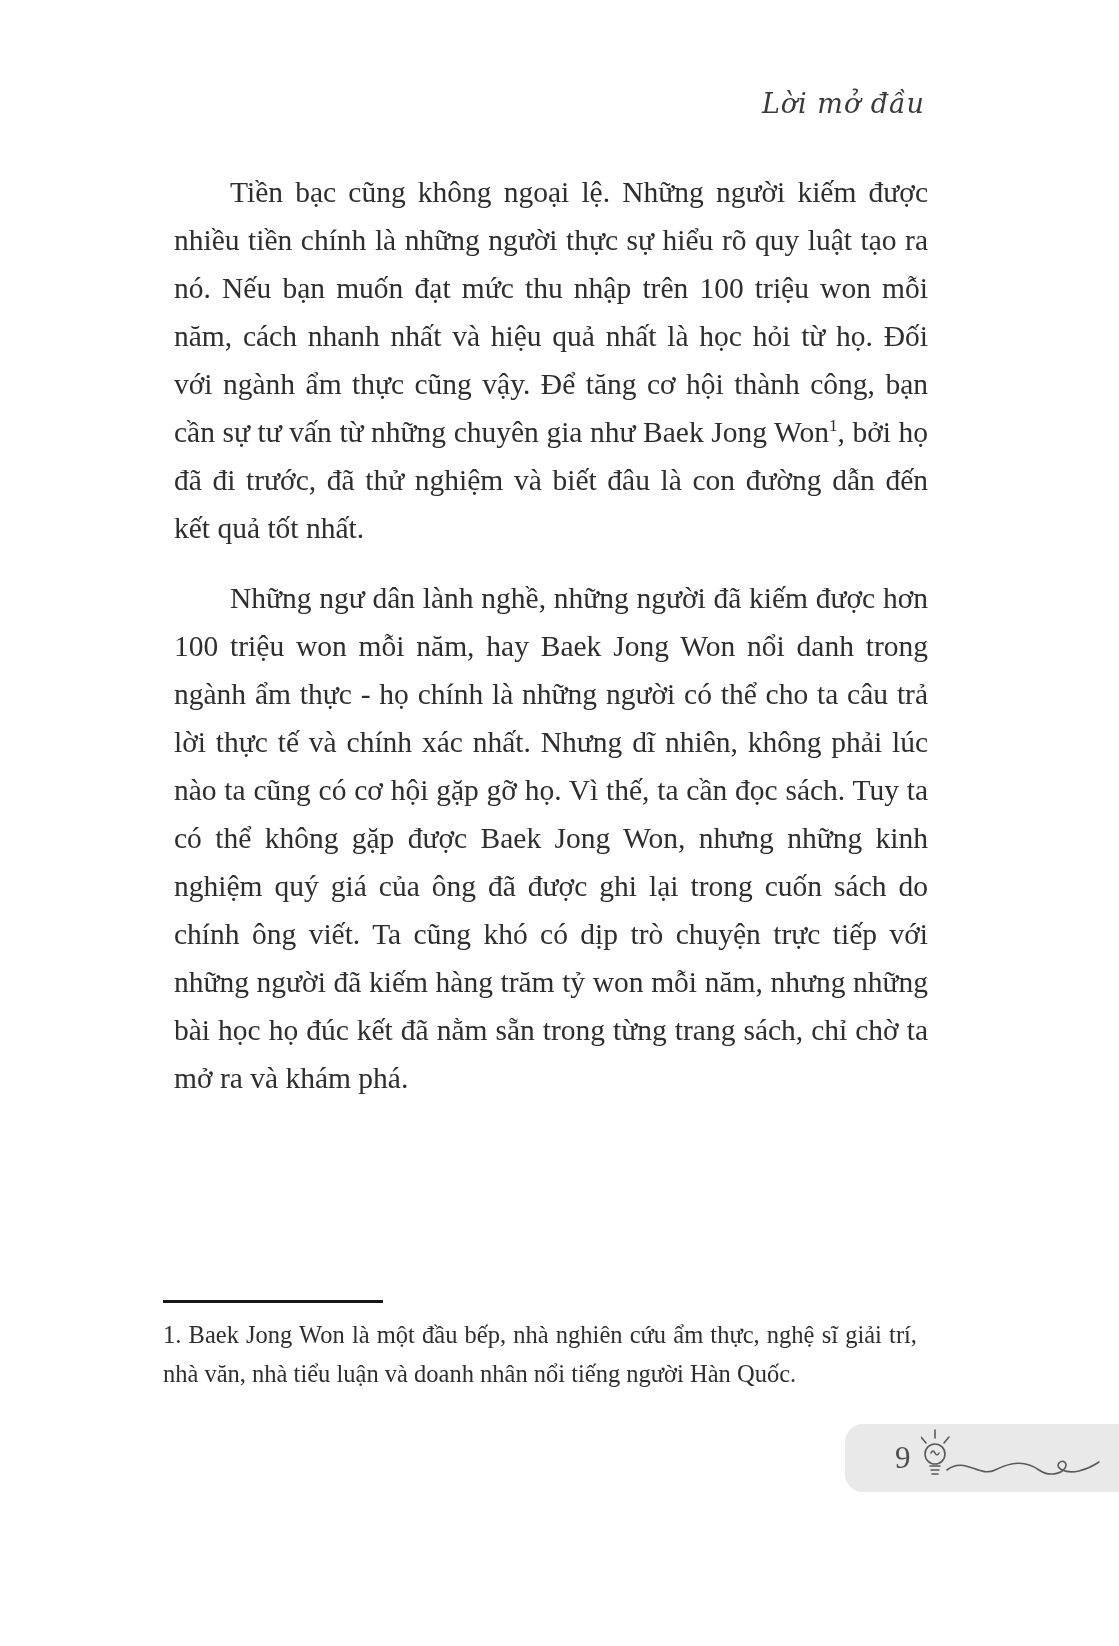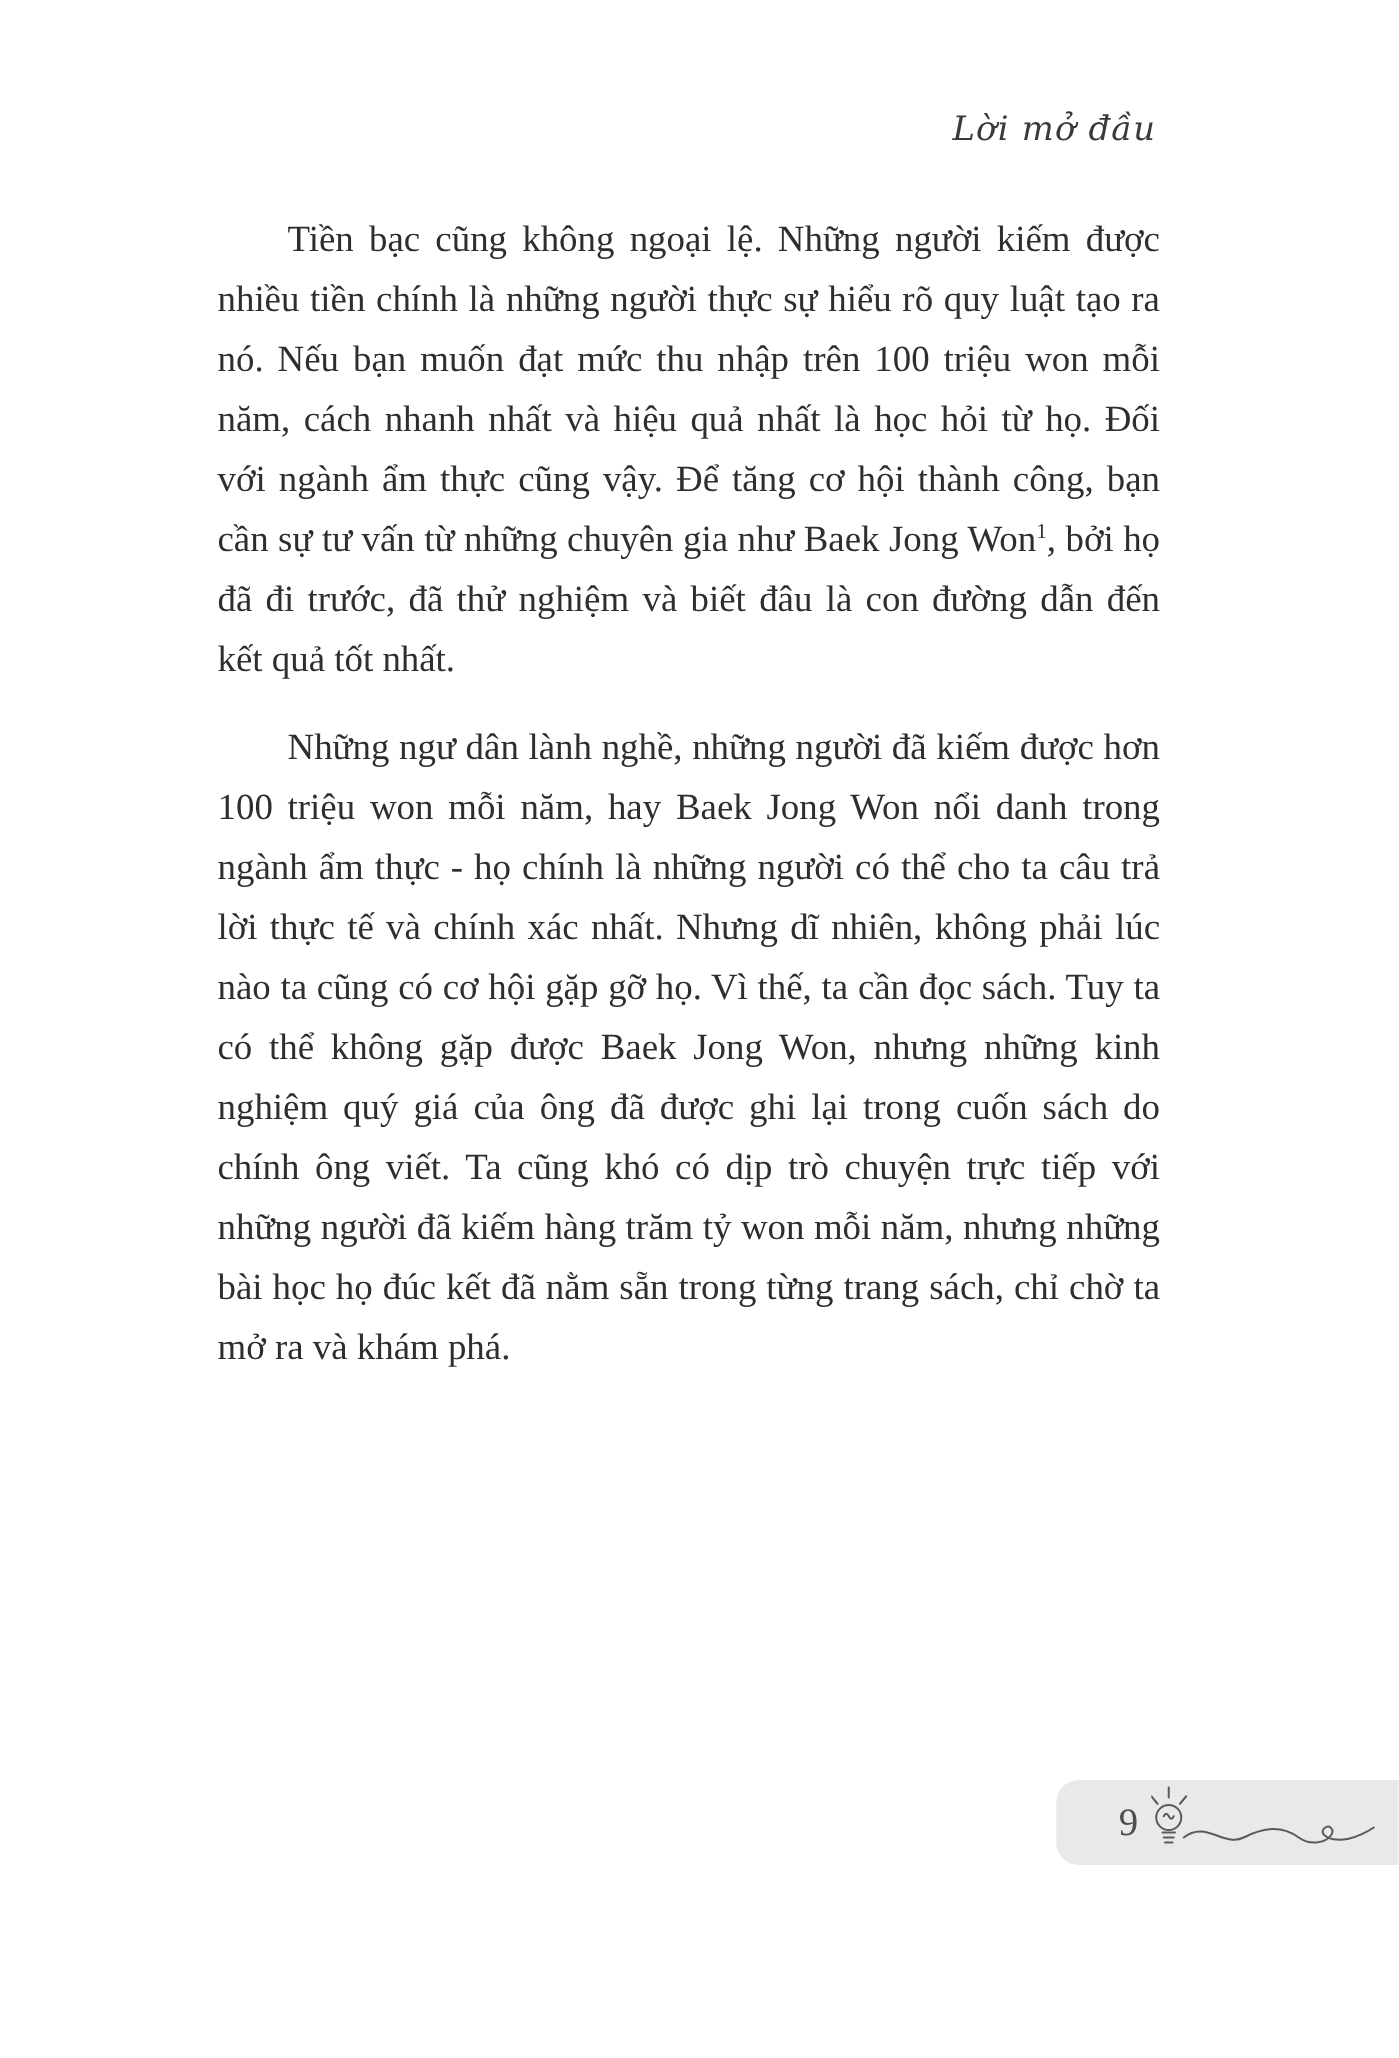--- a/index.html
+++ b/index.html
@@ -94,20 +94,24 @@
 
 <div class="page">
 
   <div class="running-head">Lời mở đầu</div>
 
   <div class="body-text">
     <p><span>Tiền bạc cũng không ngoại lệ. Những người kiếm được nhiều tiền chính là những người thực sự hiểu rõ quy luật tạo ra nó. Nếu bạn muốn đạt mức thu nhập trên 100 triệu won mỗi năm, cách nhanh nhất và hiệu quả nhất là học hỏi từ họ. Đối với ngành ẩm thực cũng vậy. Để tăng cơ hội thành công, bạn cần sự tư vấn từ những chuyên gia như Baek Jong Won</span><sup>1</sup><span>, bởi họ đã đi trước, đã thử nghiệm và biết đâu là con đường dẫn đến kết quả tốt nhất.</span></p>
     <p>Những ngư dân lành nghề, những người đã kiếm được hơn 100 triệu won mỗi năm, hay Baek Jong Won nổi danh trong ngành ẩm thực - họ chính là những người có thể cho ta câu trả lời thực tế và chính xác nhất. Nhưng dĩ nhiên, không phải lúc nào ta cũng có cơ hội gặp gỡ họ. Vì thế, ta cần đọc sách. Tuy ta có thể không gặp được Baek Jong Won, nhưng những kinh nghiệm quý giá của ông đã được ghi lại trong cuốn sách do chính ông viết. Ta cũng khó có dịp trò chuyện trực tiếp với những người đã kiếm hàng trăm tỷ won mỗi năm, nhưng những bài học họ đúc kết đã nằm sẵn trong từng trang sách, chỉ chờ ta mở ra và khám phá.</p>
   </div>
 
+  <div class="footnote">
+    <div class="footnote-rule"></div>
+    <p>1. Baek Jong Won là một đầu bếp, nhà nghiên cứu ẩm thực, nghệ sĩ giải trí, nhà văn, nhà tiểu luận và doanh nhân nổi tiếng người Hàn Quốc.</p>
+  </div>
 
   <div class="page-badge">
     <span class="page-number">9</span>
     <svg class="doodle" width="180" height="64" viewBox="0 0 180 64" fill="none" stroke="#5a5a5a" stroke-width="1.6" stroke-linecap="round">
 
       <line x1="14" y1="12" x2="14" y2="4"></line>
       <line x1="5" y1="17" x2="0" y2="11"></line>
       <line x1="23" y1="17" x2="28" y2="11"></line>
 
       <circle cx="14" cy="28" r="10"></circle>

